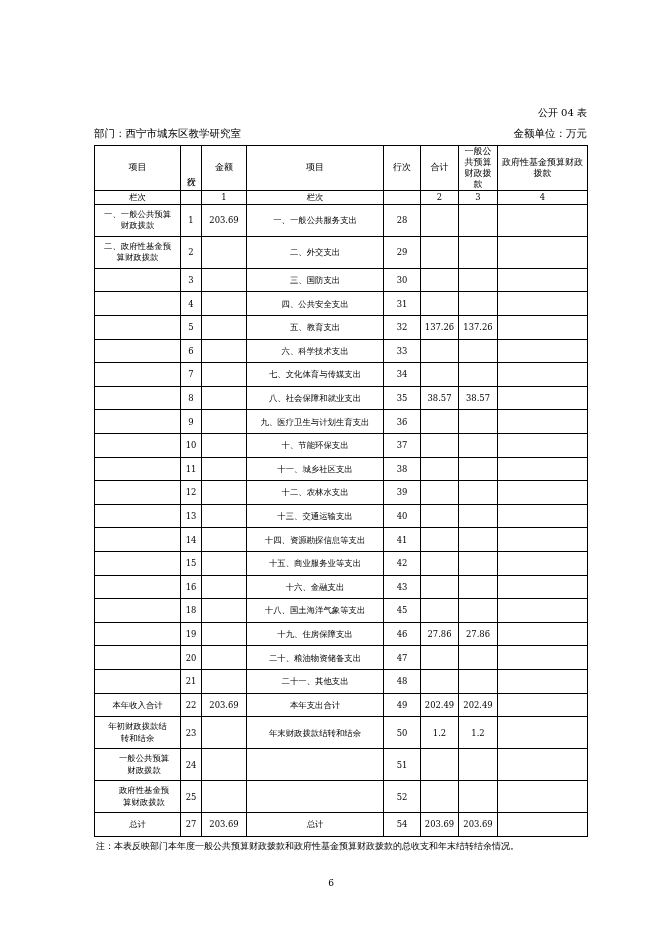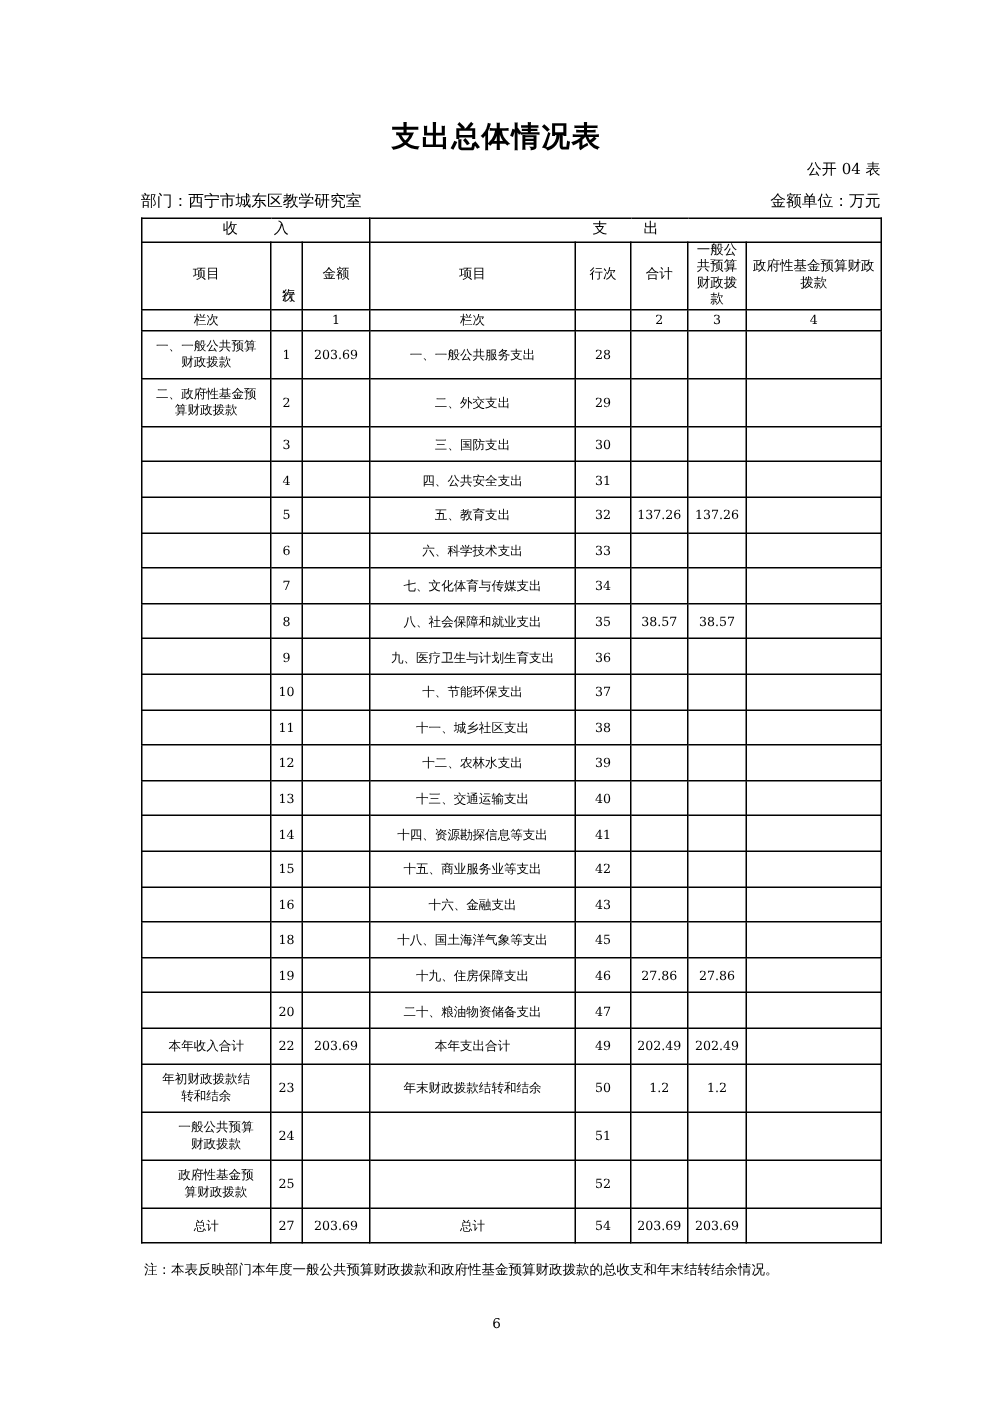--- a/index.html
+++ b/index.html
@@ -129,45 +129,40 @@
     width: 662px;
     text-align: center;
     font-size: 9px;
   }
 </style>
 </head>
 <body>
 
 <div class="page">
 
-  <div class="doc-title">支出总体情况表</div>
 
   <div class="form-no">公开 04 表</div>
 
   <div class="dept-line">部门：西宁市城东区教学研究室</div>
 
   <div class="unit-line">金额单位：万元</div>
 
   <table class="main">
     <colgroup>
       <col style="width:86px">
       <col style="width:21px">
       <col style="width:45px">
       <col style="width:137px">
       <col style="width:37px">
       <col style="width:38px">
       <col style="width:39px">
       <col style="width:90px">
     </colgroup>
     <tbody>
 
-      <tr>
-        <td class="sec-head" colspan="3">收　入</td>
-        <td class="sec-head" colspan="5">支　出</td>
-      </tr>
 
       <tr>
         <td class="col-head">项目</td>
         <td class="col-head"><span class="vert-label">行次</span></td>
         <td class="col-head">金额</td>
         <td class="col-head">项目</td>
         <td class="col-head">行次</td>
         <td class="col-head">合计</td>
         <td class="col-head">
             <span class="stack">一般公共预算财政拨款</span>
@@ -378,20 +373,30 @@
           <td class="item-cell"></td>
           <td class="row-no">20</td>
           <td class="num-cell"></td>
           <td class="item-cell">二十、粮油物资储备支出</td>
           <td class="row-no">47</td>
           <td class="num-cell"></td>
           <td class="num-cell"></td>
           <td class="num-cell"></td>
         </tr>
         <tr class="data-row">
+          <td class="item-cell"></td>
+          <td class="row-no">21</td>
+          <td class="num-cell"></td>
+          <td class="item-cell">二十一、其他支出</td>
+          <td class="row-no">48</td>
+          <td class="num-cell"></td>
+          <td class="num-cell"></td>
+          <td class="num-cell"></td>
+        </tr>
+        <tr class="data-row">
           <td class="item-cell">本年收入合计</td>
           <td class="row-no">22</td>
           <td class="num-cell">203.69</td>
           <td class="item-cell">本年支出合计</td>
           <td class="row-no">49</td>
           <td class="num-cell">202.49</td>
           <td class="num-cell">202.49</td>
           <td class="num-cell"></td>
         </tr>
         <tr class="tall-row">

